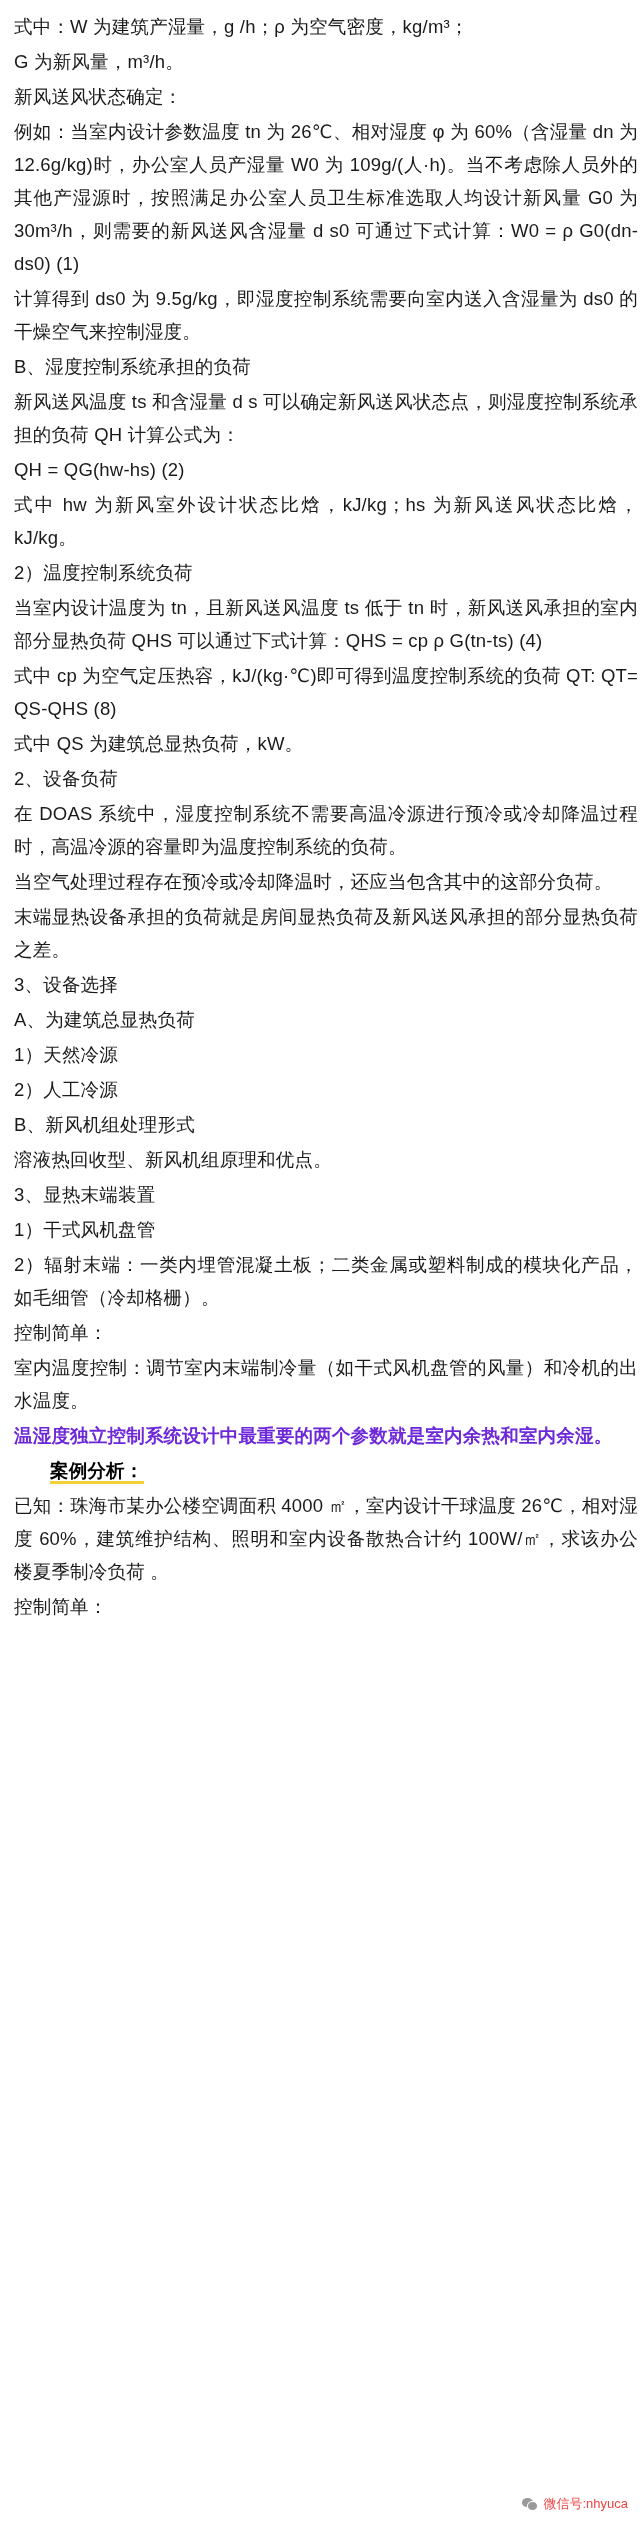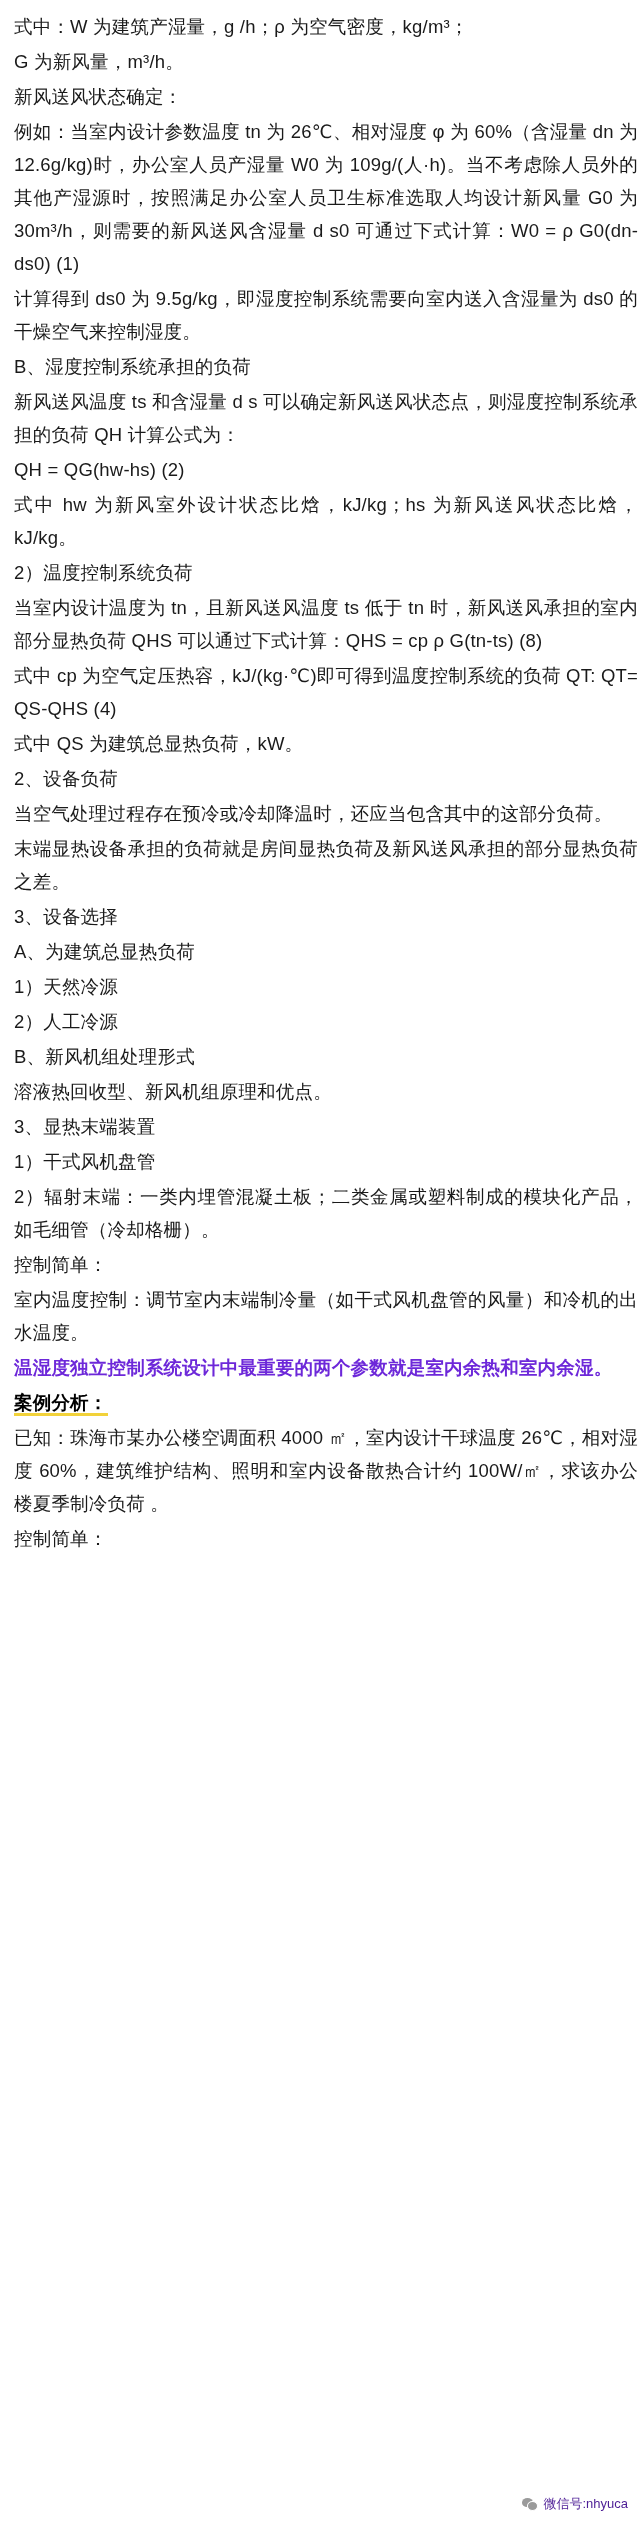--- a/index.html
+++ b/index.html
@@ -32,39 +32,40 @@
   .bold-highlight {
     font-weight: bold;
     color: #6d28d9;
   }
   .case-title {
     font-weight: bold;
     color: #000000;
     display: inline;
     border-bottom: 3px solid #f2d23a;
     padding-bottom: 0px;
+    margin-left: 36px;
   }
   .footer {
     position: absolute;
     left: 0;
     right: 0;
     bottom: 6px;
     height: 30px;
     display: flex;
     align-items: center;
     justify-content: flex-end;
     padding-right: 14px;
     box-sizing: border-box;
   }
   .wechat-tag {
     display: flex;
     align-items: center;
     gap: 5px;
     font-size: 13px;
-    color: #4c1d95;
+    color: #ef4444;
   }
   .wechat-icon {
     width: 16px;
     height: 13px;
     position: relative;
     display: inline-block;
   }
   .wechat-icon .b1 {
     position: absolute;
     width: 11px;
@@ -93,24 +94,25 @@
   <p class="para">式中：W 为建筑产湿量，g /h；ρ 为空气密度，kg/m³；</p>
   <p class="para">G 为新风量，m³/h。</p>
   <p class="para">新风送风状态确定：</p>
   <p class="para">例如：当室内设计参数温度 tn 为 26℃、相对湿度 φ 为 60%（含湿量 dn 为 12.6g/kg)时，办公室人员产湿量 W0 为 109g/(人·h)。当不考虑除人员外的其他产湿源时，按照满足办公室人员卫生标准选取人均设计新风量 G0 为 30m³/h，则需要的新风送风含湿量 d  s0 可通过下式计算：W0 = ρ G0(dn-ds0)    (1)</p>
   <p class="para">计算得到 ds0 为 9.5g/kg，即湿度控制系统需要向室内送入含湿量为 ds0 的干燥空气来控制湿度。</p>
   <p class="para">B、湿度控制系统承担的负荷</p>
   <p class="para">新风送风温度 ts 和含湿量 d s 可以确定新风送风状态点，则湿度控制系统承担的负荷 QH 计算公式为：</p>
   <p class="para">QH = QG(hw-hs)  (2)</p>
   <p class="para">式中 hw 为新风室外设计状态比焓，kJ/kg；hs 为新风送风状态比焓，kJ/kg。</p>
   <p class="para">2）温度控制系统负荷</p>
-  <p class="para">当室内设计温度为 tn，且新风送风温度 ts 低于 tn 时，新风送风承担的室内部分显热负荷 QHS 可以通过下式计算：QHS = cp ρ G(tn-ts)  (8)</p>
-  <p class="para">式中 cp  为空气定压热容，kJ/(kg·℃)即可得到温度控制系统的负荷 QT: QT= QS-QHS  (4)</p>
+  <p class="para">当室内设计温度为 tn，且新风送风温度 ts 低于 tn 时，新风送风承担的室内部分显热负荷 QHS 可以通过下式计算：QHS = cp ρ G(tn-ts)  (4)</p>
+  <p class="para">式中 cp  为空气定压热容，kJ/(kg·℃)即可得到温度控制系统的负荷 QT: QT= QS-QHS  (8)</p>
   <p class="para">式中 QS 为建筑总显热负荷，kW。</p>
   <p class="para">2、设备负荷</p>
+  <p class="para">在 DOAS 系统中，湿度控制系统不需要高温冷源进行预冷或冷却降温过程时，高温冷源的容量即为温度控制系统的负荷。</p>
   <p class="para">当空气处理过程存在预冷或冷却降温时，还应当包含其中的这部分负荷。</p>
   <p class="para">末端显热设备承担的负荷就是房间显热负荷及新风送风承担的部分显热负荷之差。</p>
   <p class="para">3、设备选择</p>
   <p class="para">A、为建筑总显热负荷</p>
   <p class="para">1）天然冷源</p>
   <p class="para">2）人工冷源</p>
   <p class="para">B、新风机组处理形式</p>
   <p class="para">溶液热回收型、新风机组原理和优点。</p>
   <p class="para">3、显热末端装置</p>
   <p class="para">1）干式风机盘管</p>

